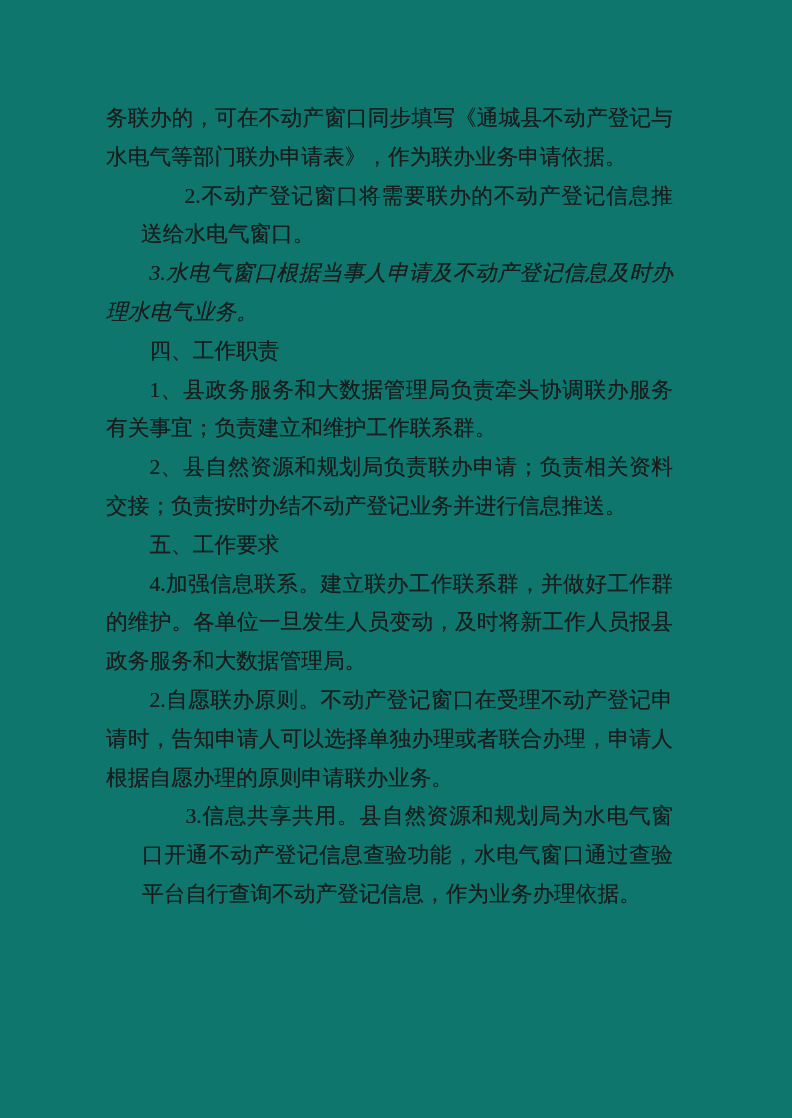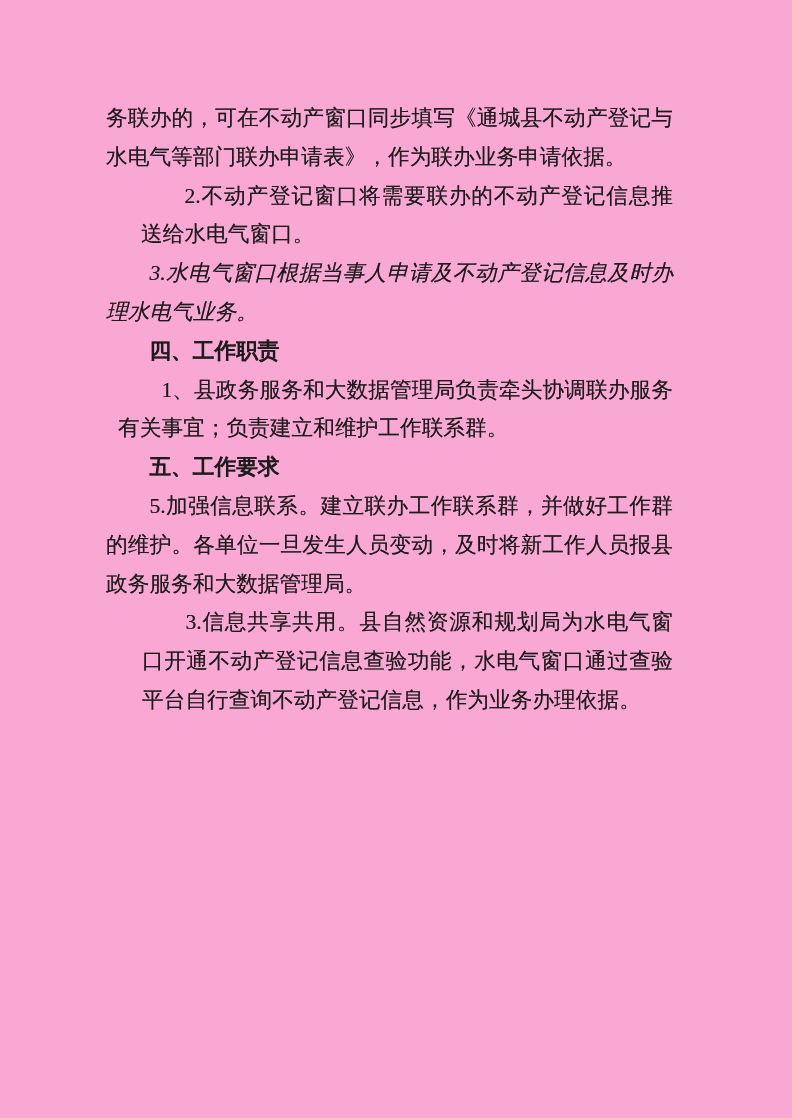--- a/index.html
+++ b/index.html
@@ -30,30 +30,32 @@
     color: #1c1c1c;
     text-align: justify;
     letter-spacing: 0;
     
     text-shadow: 0 0 0.4px rgba(0,0,0,0.55);
   }
   p.indent {
     text-indent: 2em;
   }
   p.heading {
-    font-weight: 700;
+    font-weight: 400;
   }
 </style>
 </head>
 <body>
 
-<div class="page" style="background: #f9a8d4;">
+<div class="page" style="background: #0f766e;">
   <main class="text-block" id="doc-body">
       <p class="doc-line" style="color: rgb(28, 28, 28);">务联办的，可在不动产窗口同步填写《通城县不动产登记与水电气等部门联办申请表》，作为联办业务申请依据。</p>
       <p class="doc-line indent" style="color: rgb(28, 28, 28); margin-left: 35px;">2.不动产登记窗口将需要联办的不动产登记信息推送给水电气窗口。</p>
       <p class="doc-line indent" style="color: rgb(28, 28, 28); font-style: italic;">3.水电气窗口根据当事人申请及不动产登记信息及时办理水电气业务。</p>
       <p class="doc-line indent heading" style="color: rgb(28, 28, 28);">四、工作职责</p>
-      <p class="doc-line indent" style="color: rgb(28, 28, 28); margin-left: 12px;">1、县政务服务和大数据管理局负责牵头协调联办服务有关事宜；负责建立和维护工作联系群。</p>
+      <p class="doc-line indent" style="color: rgb(28, 28, 28);">1、县政务服务和大数据管理局负责牵头协调联办服务有关事宜；负责建立和维护工作联系群。</p>
+      <p class="doc-line indent" style="color: rgb(28, 28, 28);">2、县自然资源和规划局负责联办申请；负责相关资料交接；负责按时办结不动产登记业务并进行信息推送。</p>
       <p class="doc-line indent heading" style="color: rgb(28, 28, 28);">五、工作要求</p>
-      <p class="doc-line indent" style="color: rgb(28, 28, 28);">5.加强信息联系。建立联办工作联系群，并做好工作群的维护。各单位一旦发生人员变动，及时将新工作人员报县政务服务和大数据管理局。</p>
+      <p class="doc-line indent" style="color: rgb(28, 28, 28);">4.加强信息联系。建立联办工作联系群，并做好工作群的维护。各单位一旦发生人员变动，及时将新工作人员报县政务服务和大数据管理局。</p>
+      <p class="doc-line indent" style="color: rgb(28, 28, 28);">2.自愿联办原则。不动产登记窗口在受理不动产登记申请时，告知申请人可以选择单独办理或者联合办理，申请人根据自愿办理的原则申请联办业务。</p>
       <p class="doc-line indent" style="color: rgb(28, 28, 28); margin-left: 36px;">3.信息共享共用。县自然资源和规划局为水电气窗口开通不动产登记信息查验功能，水电气窗口通过查验平台自行查询不动产登记信息，作为业务办理依据。</p>
     </main>
 </div>
 
 </body></html>

